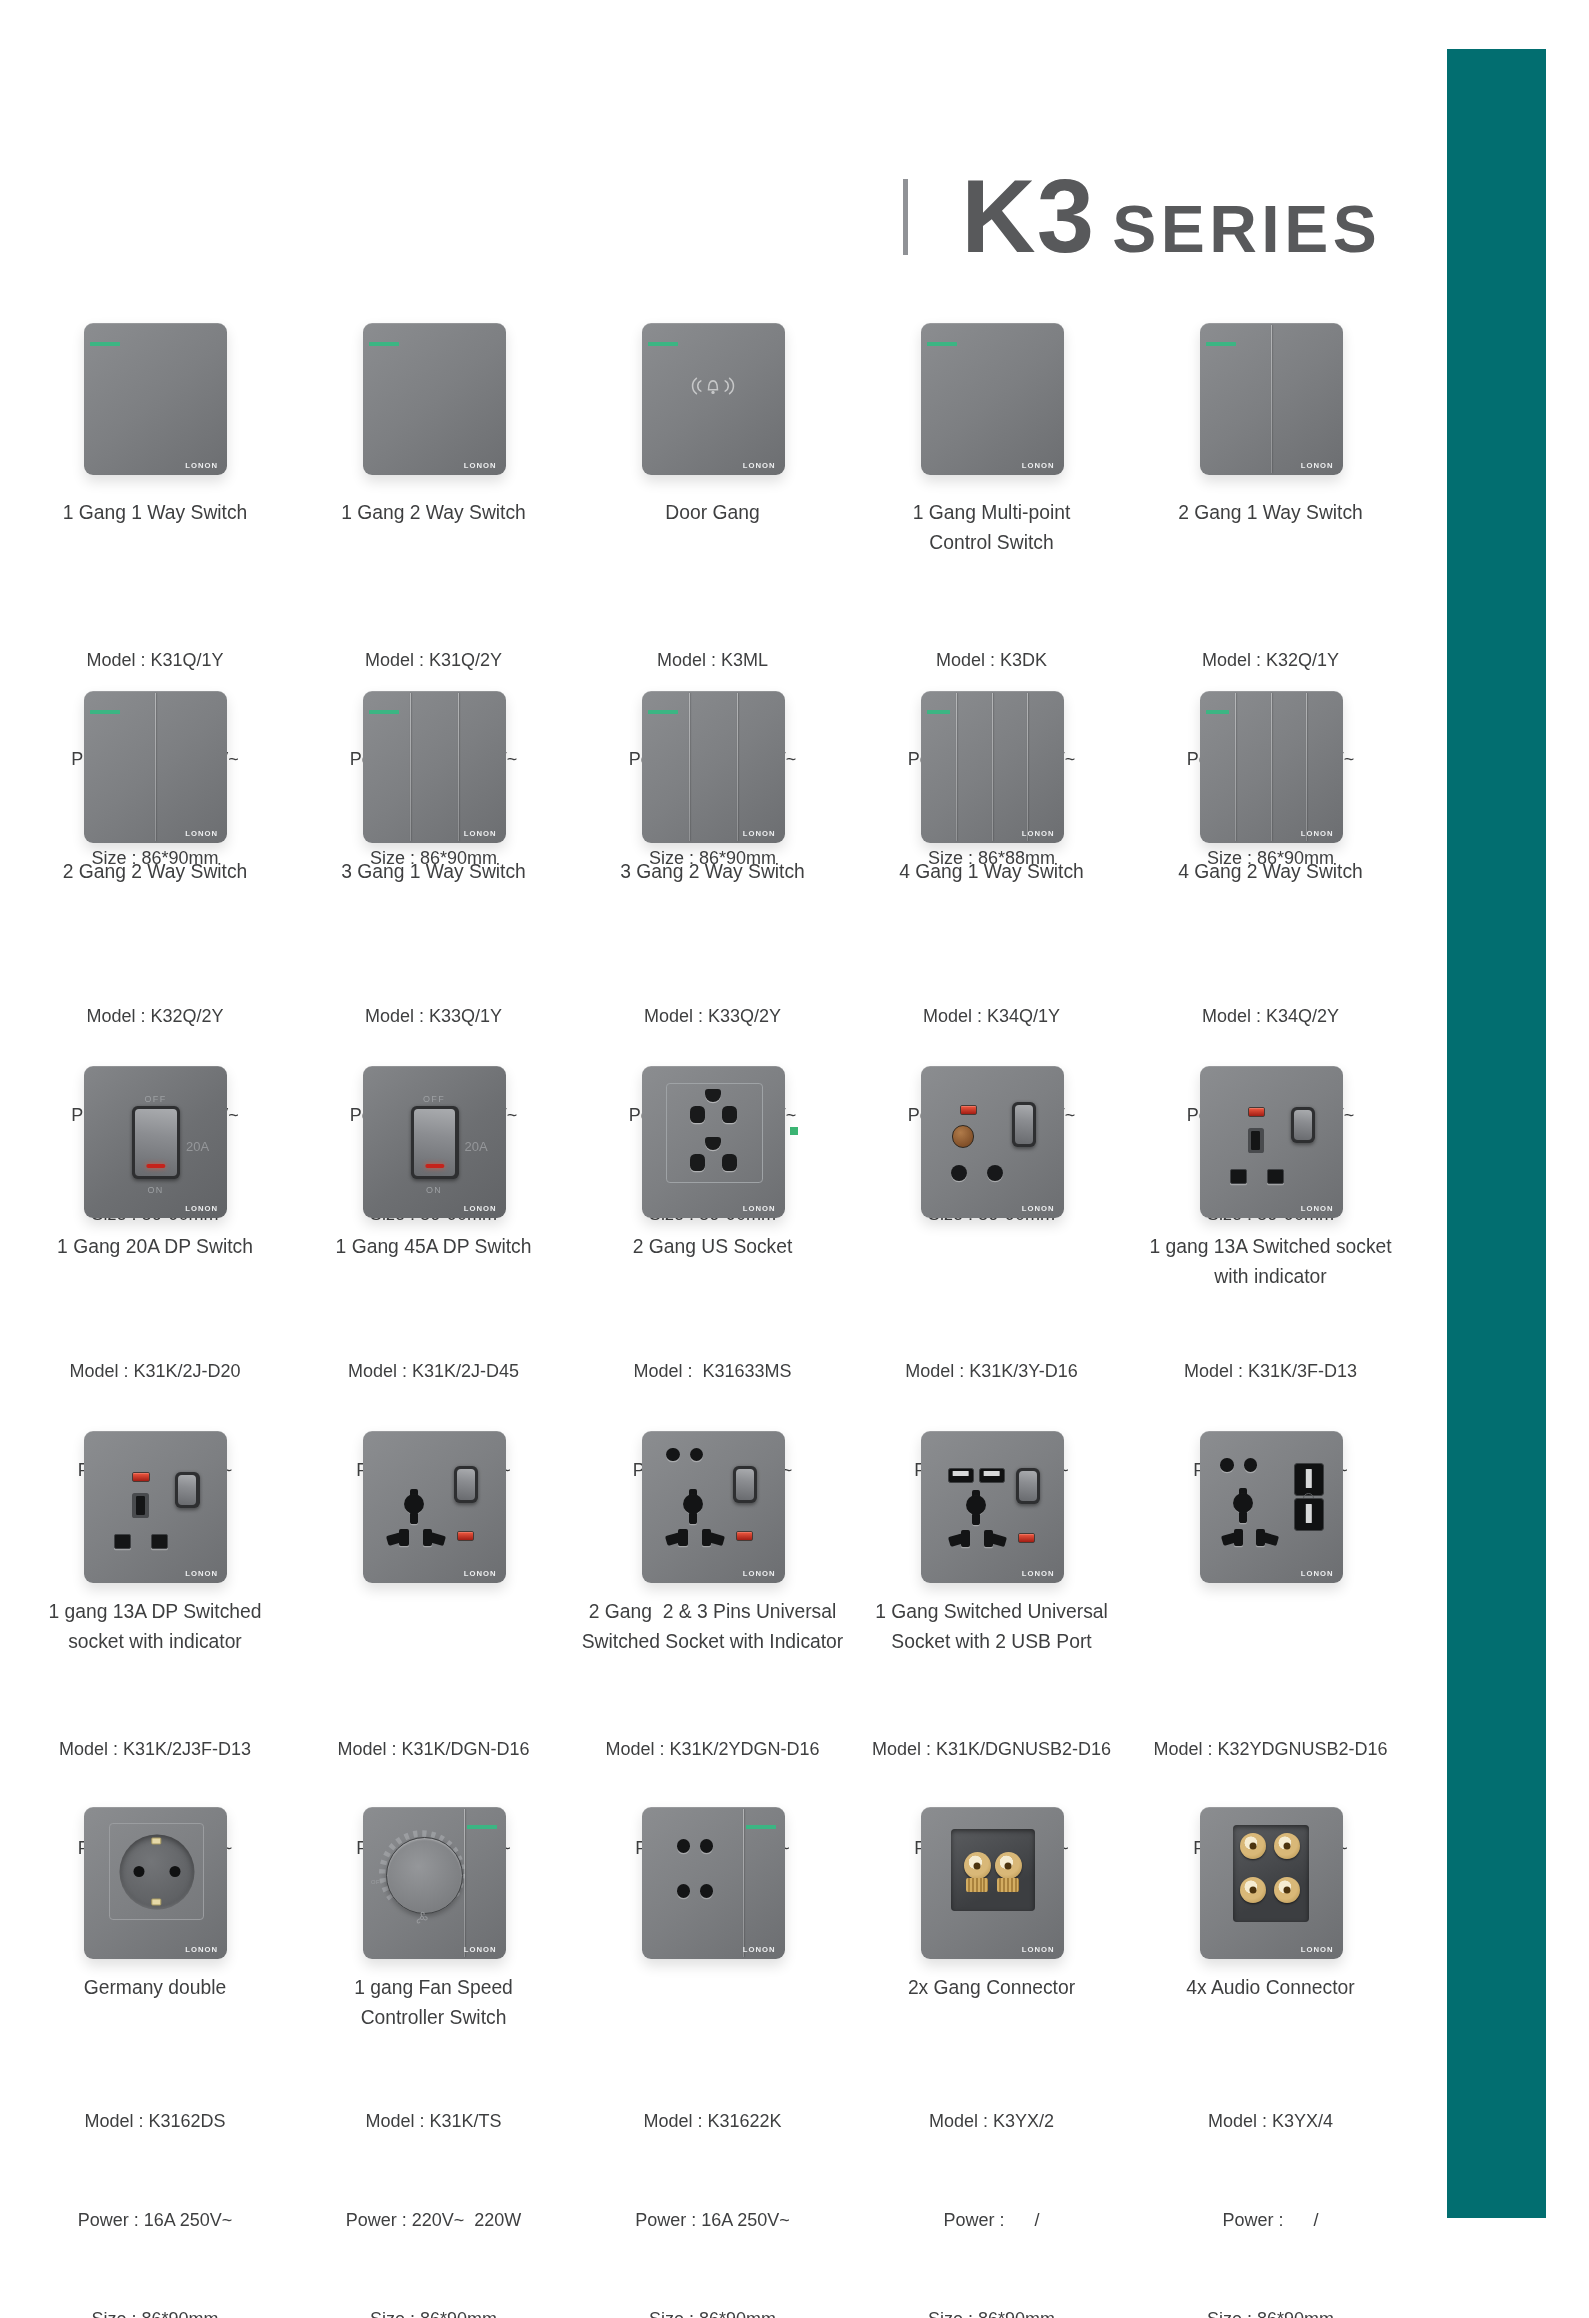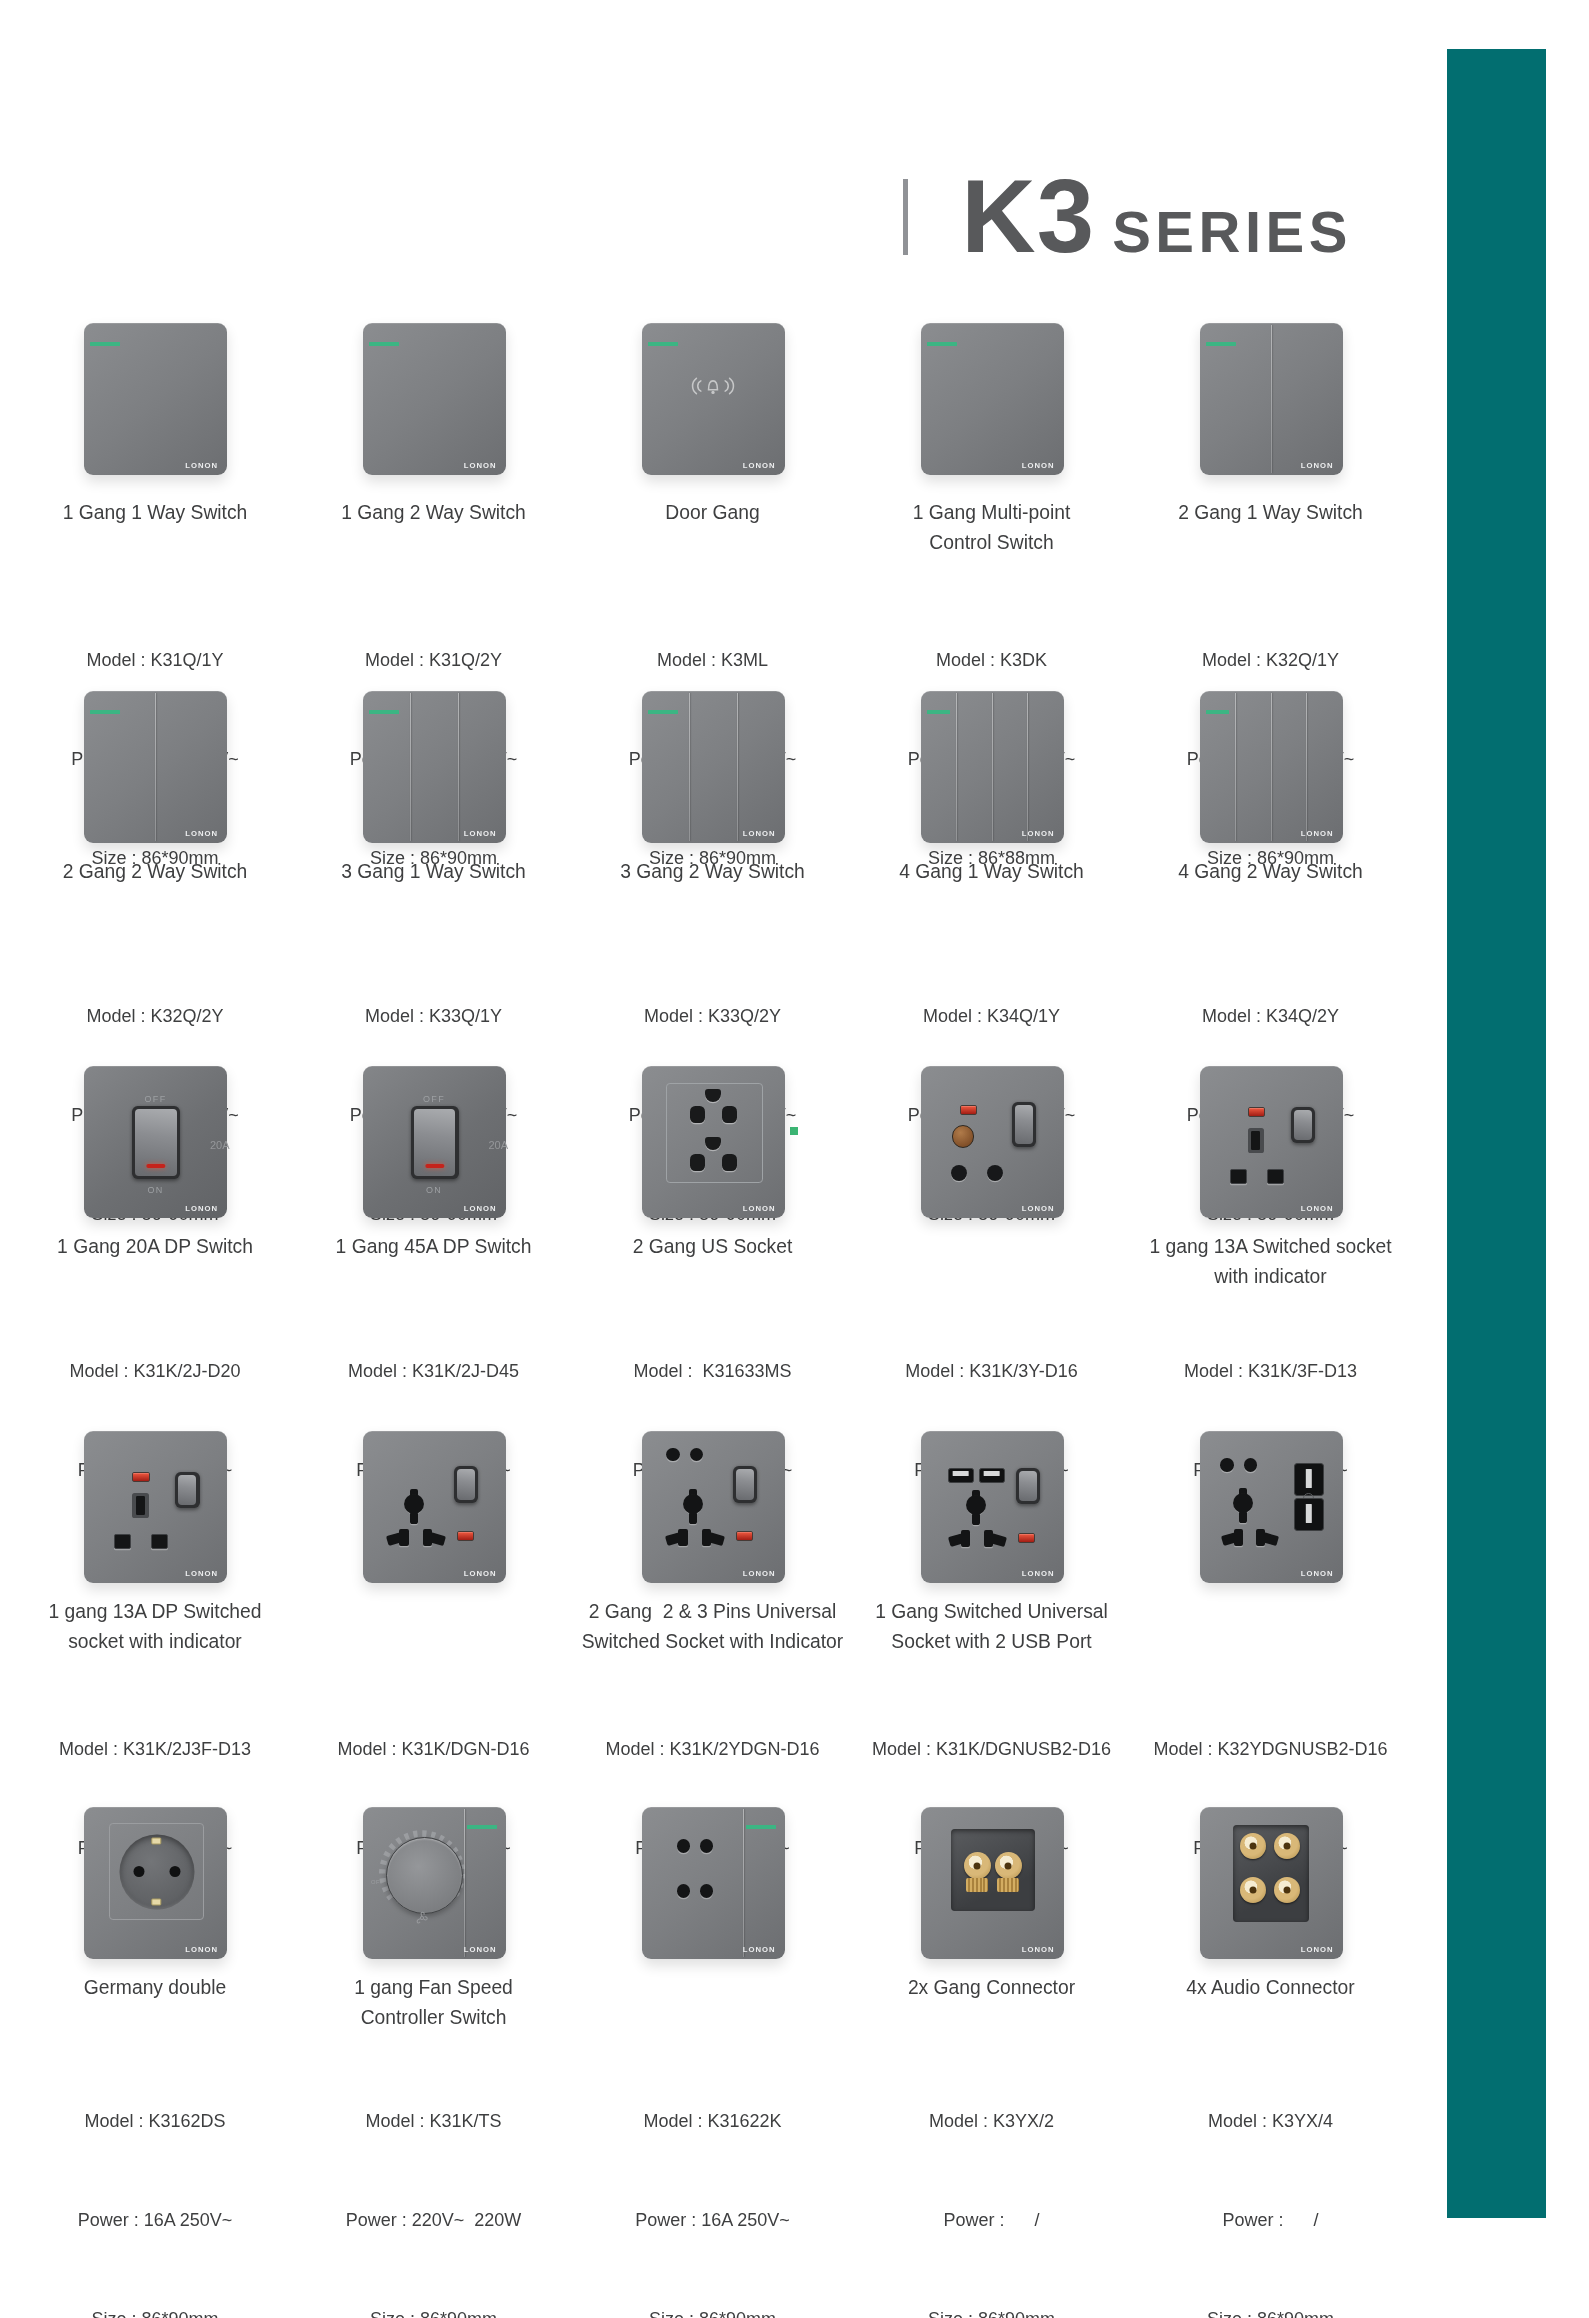--- a/index.html
+++ b/index.html
@@ -4,21 +4,21 @@
 <style>
   html,body{margin:0;padding:0;}
   body{
     width:1590px;height:2319px;position:relative;background:#ffffff;
     font-family:"Liberation Sans",sans-serif;overflow:hidden;
   }
   
   .hdr{position:absolute;left:903px;top:165px;display:flex;align-items:baseline;}
   .hdr-bar{width:5.2px;height:76px;background:#909296;align-self:center;margin-right:53px;}
   .k3{font-size:103px;font-weight:bold;color:#58595b;line-height:1;letter-spacing:1.3px;}
-  .series{font-size:58px;font-weight:bold;color:#58595b;line-height:1;letter-spacing:4.5px;margin-left:16.7px;}
+  .series{font-size:66px;font-weight:bold;color:#58595b;line-height:1;letter-spacing:4.5px;margin-left:16.7px;}
   
   .tealbar{position:absolute;left:1447px;top:49px;width:99px;height:2169px;background:#026e70;}
   .artifact{position:absolute;left:790px;top:1127px;width:7.7px;height:7.7px;background:#3cb674;}
   
   .row{position:absolute;left:0;width:1590px;height:361px;}
   .r1{top:323px;}.r2{top:691px;}.r3{top:1066px;}.r4{top:1431px;}.r5{top:1807px;}
   .card{position:absolute;top:0;width:279px;height:361px;}
   .c1{left:15.5px;}.c2{left:294px;}.c3{left:573px;}.c4{left:852px;}.c5{left:1131px;}
   .pname{position:absolute;top:166px;left:-13px;right:-13px;text-align:center;font-size:19.3px;
          line-height:30px;color:#3e3f40;white-space:pre-wrap;}
@@ -36,21 +36,21 @@
   .gline.r{left:auto;right:9px;top:18px;}
   .v-gang4 .gline{width:23px;}
   .seam{top:1.9px;bottom:1.9px;width:1.3px;background:linear-gradient(180deg,rgba(255,255,255,.4),rgba(255,255,255,.2));
         box-shadow:0.6px 0 1.3px rgba(0,0,0,.28);}
   .s50{left:71px;}.s33{left:47px;}.s66{left:95px;}.s25{left:35px;}.s75{left:106px;}
   .bell{left:50%;top:50px;transform:translateX(-50%);}
   
   .v-dp{background:linear-gradient(140deg,#848689 0%,#6d6f72 55%,#616366 100%);}
   .dpoff,.dpon{left:0;width:143px;text-align:center;font-size:9px;color:#9da0a3;letter-spacing:1.3px;}
   .dpoff{top:28px;}.dpon{top:119px;}
-  .dpamp{left:102px;top:73px;font-size:11px;color:#95979a;margin-left:24px;}
+  .dpamp{left:102px;top:73px;font-size:13px;color:#95979a;}
   .rk{background:#2e2f31;border-radius:5.8px;box-shadow:0 1.9px 3.9px rgba(0,0,0,.4);}
   .rk i{position:absolute;inset:3.2px;border-radius:3.9px;display:block;
         background:linear-gradient(187deg,#aaacaf 0%,#8b8d91 40%,#686a6e 100%);}
   .rk-dp{left:48px;top:40px;width:48px;height:73px;}
   .dpred{left:50%;transform:translateX(-50%);bottom:7.7px;width:19.3px;height:3.9px;background:#c5231b;
          border-radius:1.9px;box-shadow:0 0 5.2px rgba(255,70,40,.7);}
   
   .rk-sm{width:24.5px;}
   .rk16{left:91px;top:36px;height:45px;}
   .rk13{left:91px;top:41px;height:36px;}

